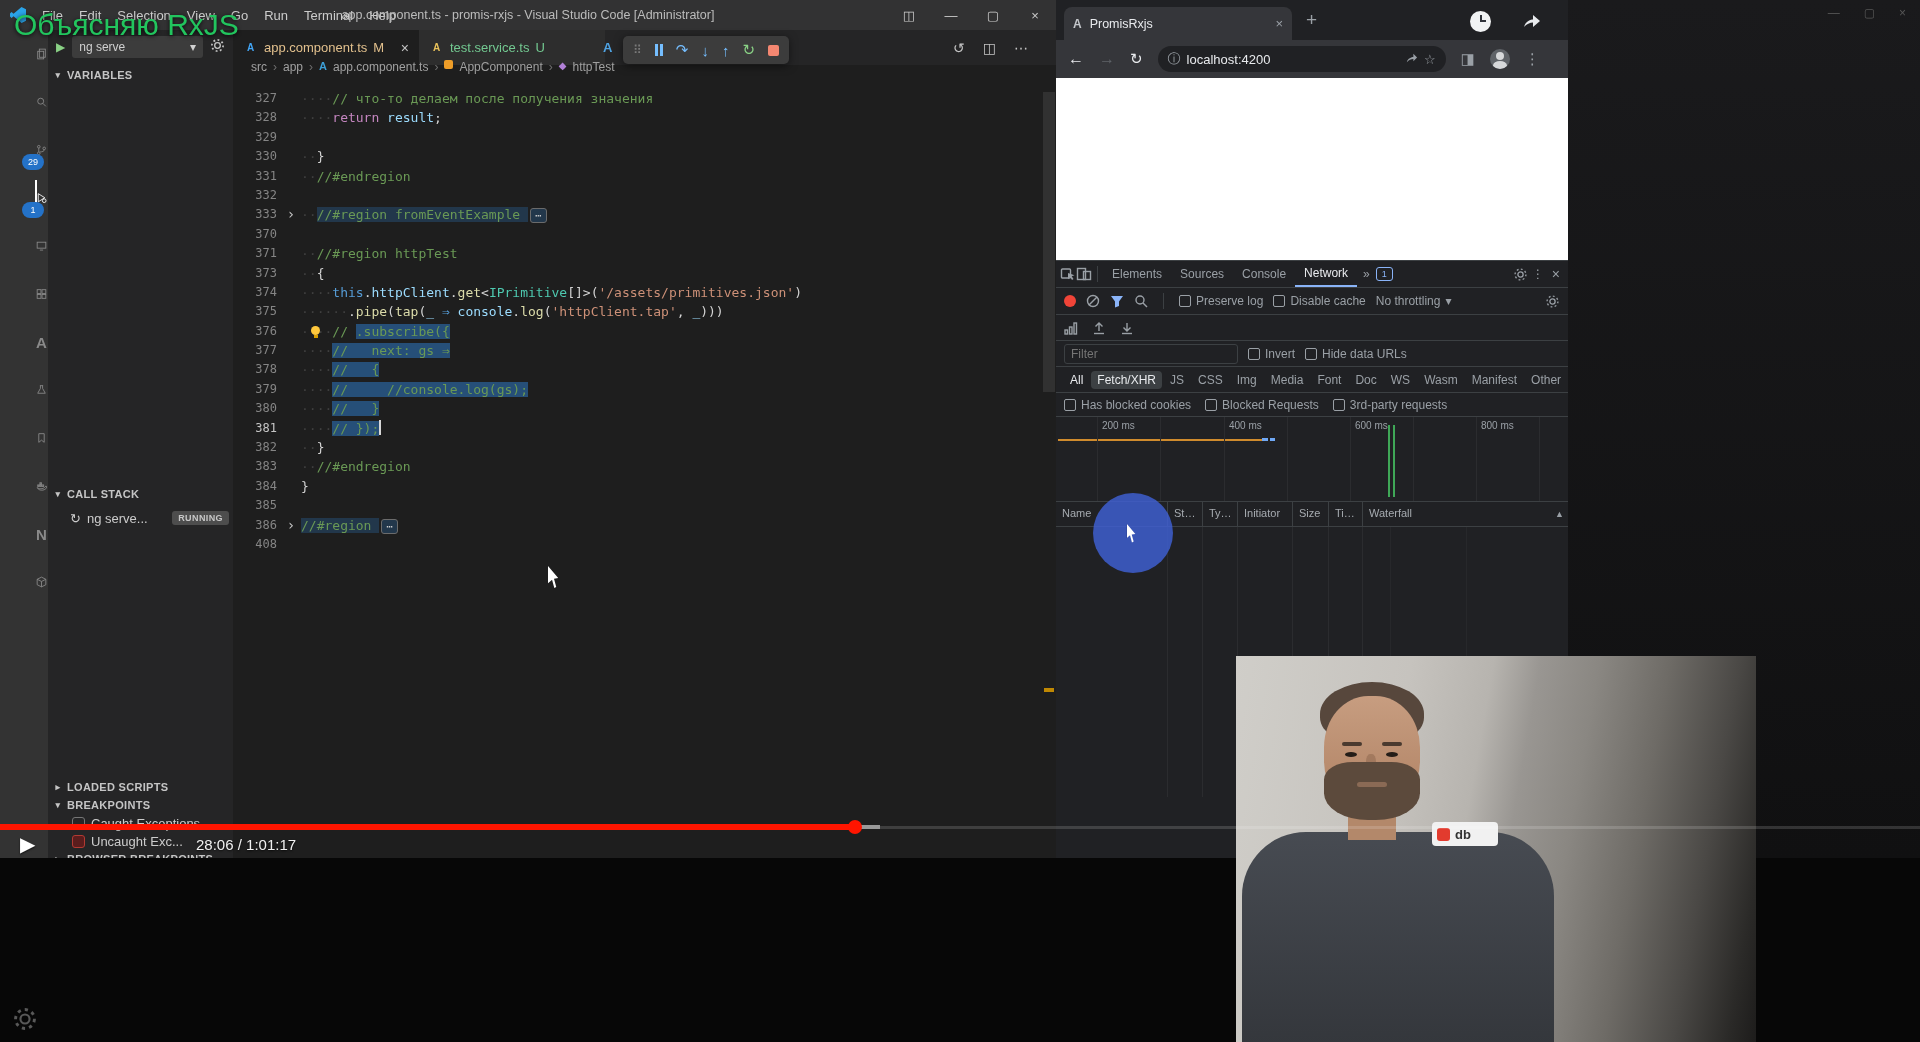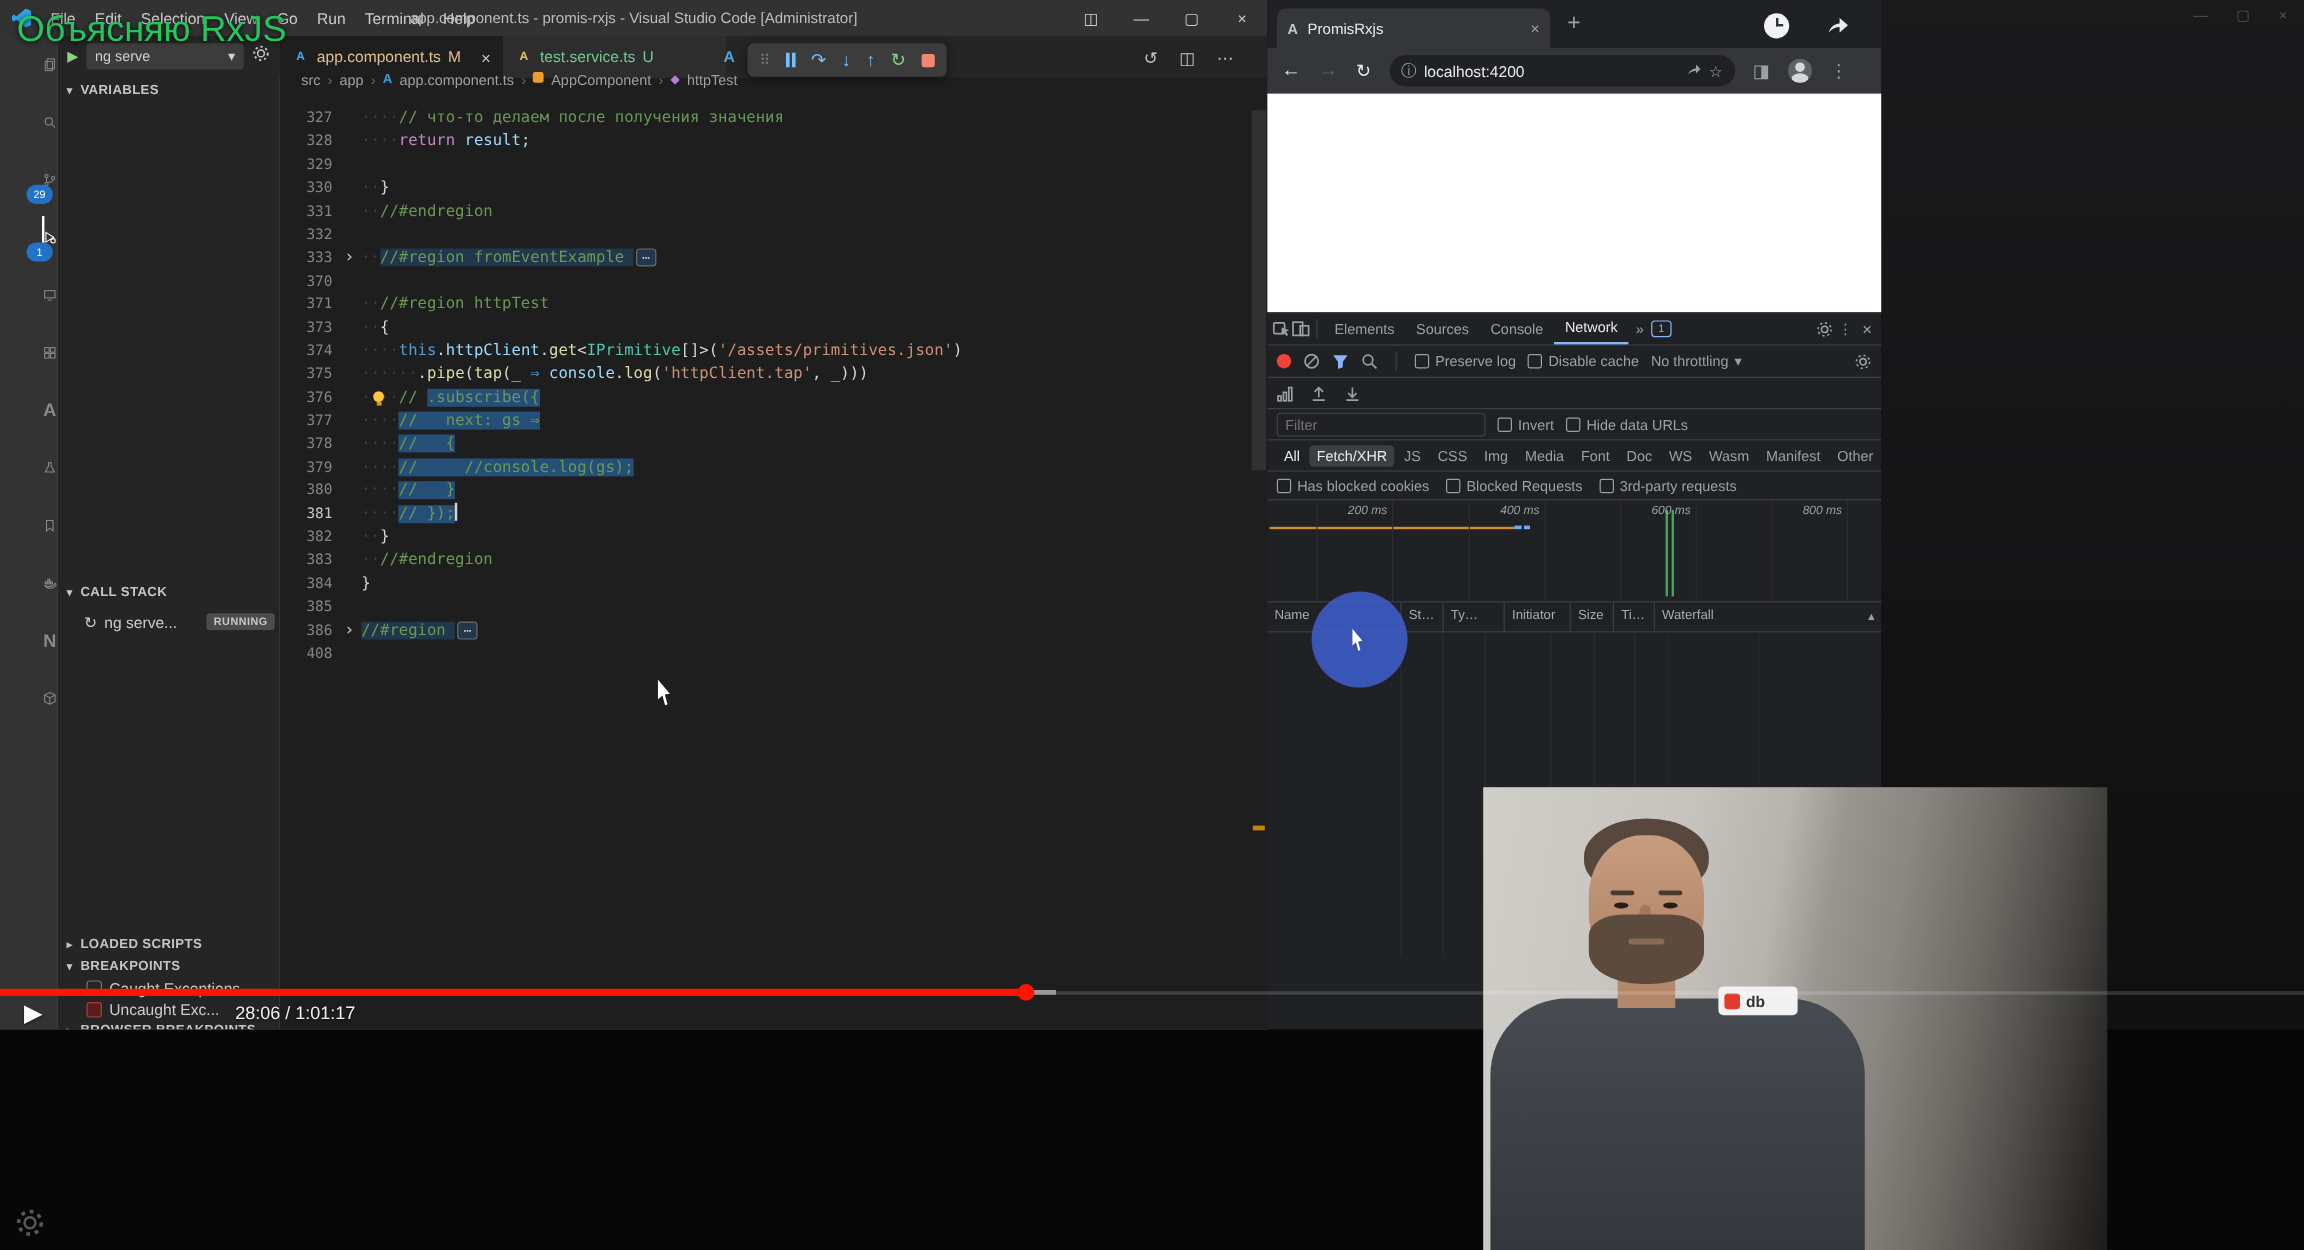--- a/index.html
+++ b/index.html
@@ -102,21 +102,21 @@
   .bubble{position:relative;width:15px;height:12px;border:1.5px solid #8ab4f8;border-radius:3px;color:#8ab4f8;font-size:9px;display:flex;align-items:center;justify-content:center;}
   .rec{width:12px;height:12px;border-radius:50%;background:#f04438;}
   .dcb{width:12px;height:12px;border:1.3px solid #9aa0a6;border-radius:2px;flex:none;box-sizing:border-box;}
   .dlbl{display:flex;align-items:center;gap:5px;white-space:nowrap;}
   .filterbox{width:160px;height:18px;background:#202124;border:1px solid #3c4043;border-radius:3px;color:#9aa0a6;font-size:12px;padding:0 6px;font-family:"Liberation Sans",sans-serif;}
   .chip{padding:2px 6px;border-radius:4px;white-space:nowrap;}
   .chip.all{color:#e8eaed;}
   .chip.selch{background:#3c4043;color:#e8eaed;}
   .dt-overview{position:relative;height:84px;border-bottom:1px solid #3c4043;overflow:hidden;}
   .vgl{position:absolute;top:0;bottom:0;width:1px;background:#2b2c2f;}
-  .tick{position:absolute;top:3px;width:54px;text-align:right;font-size:10px;color:#9aa0a6;font-style:italic;}
+  .tick{position:absolute;top:3px;width:54px;text-align:left;font-size:10px;color:#9aa0a6;}
   .ov-orange{position:absolute;left:2px;top:22px;width:204px;height:2px;background:#cf8b2d;}
   .ov-blue1{position:absolute;left:206px;top:21px;width:6px;height:3px;background:#6fa8f5;}
   .ov-blue2{position:absolute;left:214px;top:21px;width:5px;height:3px;background:#6fa8f5;}
   .ov-green{position:absolute;top:8px;bottom:4px;width:2px;background:#3fa757;}
   .dt-thead{position:relative;height:24px;display:flex;border-bottom:1px solid #3c4043;}
   .hc{flex:none;border-left:1px solid #3c4043;padding:5px 6px 0;box-sizing:border-box;font-size:11px;color:#a6abb0;overflow:hidden;white-space:nowrap;}
   .hc:first-child{border-left:none;}
   .scrollup{position:absolute;right:4px;top:7px;font-size:9px;color:#9aa0a6;}
   .dt-body{position:relative;height:332px;}
   .bcl{position:absolute;top:0;height:270px;width:1px;background:#2b2c2f;}
@@ -562,21 +562,21 @@
           <div class="vgl" style="left: 483px;"></div>
           <span class="tick" style="left: 46px;">200 ms</span>
           <span class="tick" style="left: 173px;">400 ms</span>
           <span class="tick" style="left: 299px;">600 ms</span>
           <span class="tick" style="left: 425px;">800 ms</span>
         </div>
       <div class="dt-thead">
         <span class="hc" style="width: 111px;">Name</span>
           <span class="hc" style="width: 35px;">St…</span>
           <span class="hc" style="width: 35px;">Ty…</span>
-          <span class="hc" style="width: 55px; margin-left: 16px;">Initiator</span>
+          <span class="hc" style="width: 55px;">Initiator</span>
           <span class="hc" style="width: 36px;">Size</span>
           <span class="hc" style="width: 34px;">Ti…</span>
           <span class="hc" style="flex: 1 1 0%;">Waterfall</span>
           <span class="scrollup">▲</span>
       </div>
       <div class="dt-body">
           <div class="bcl" style="left: 111px;"></div>
           <div class="bcl" style="left: 146px;"></div>
           <div class="bcl" style="left: 181px;"></div>
           <div class="bcl" style="left: 236px;"></div>

